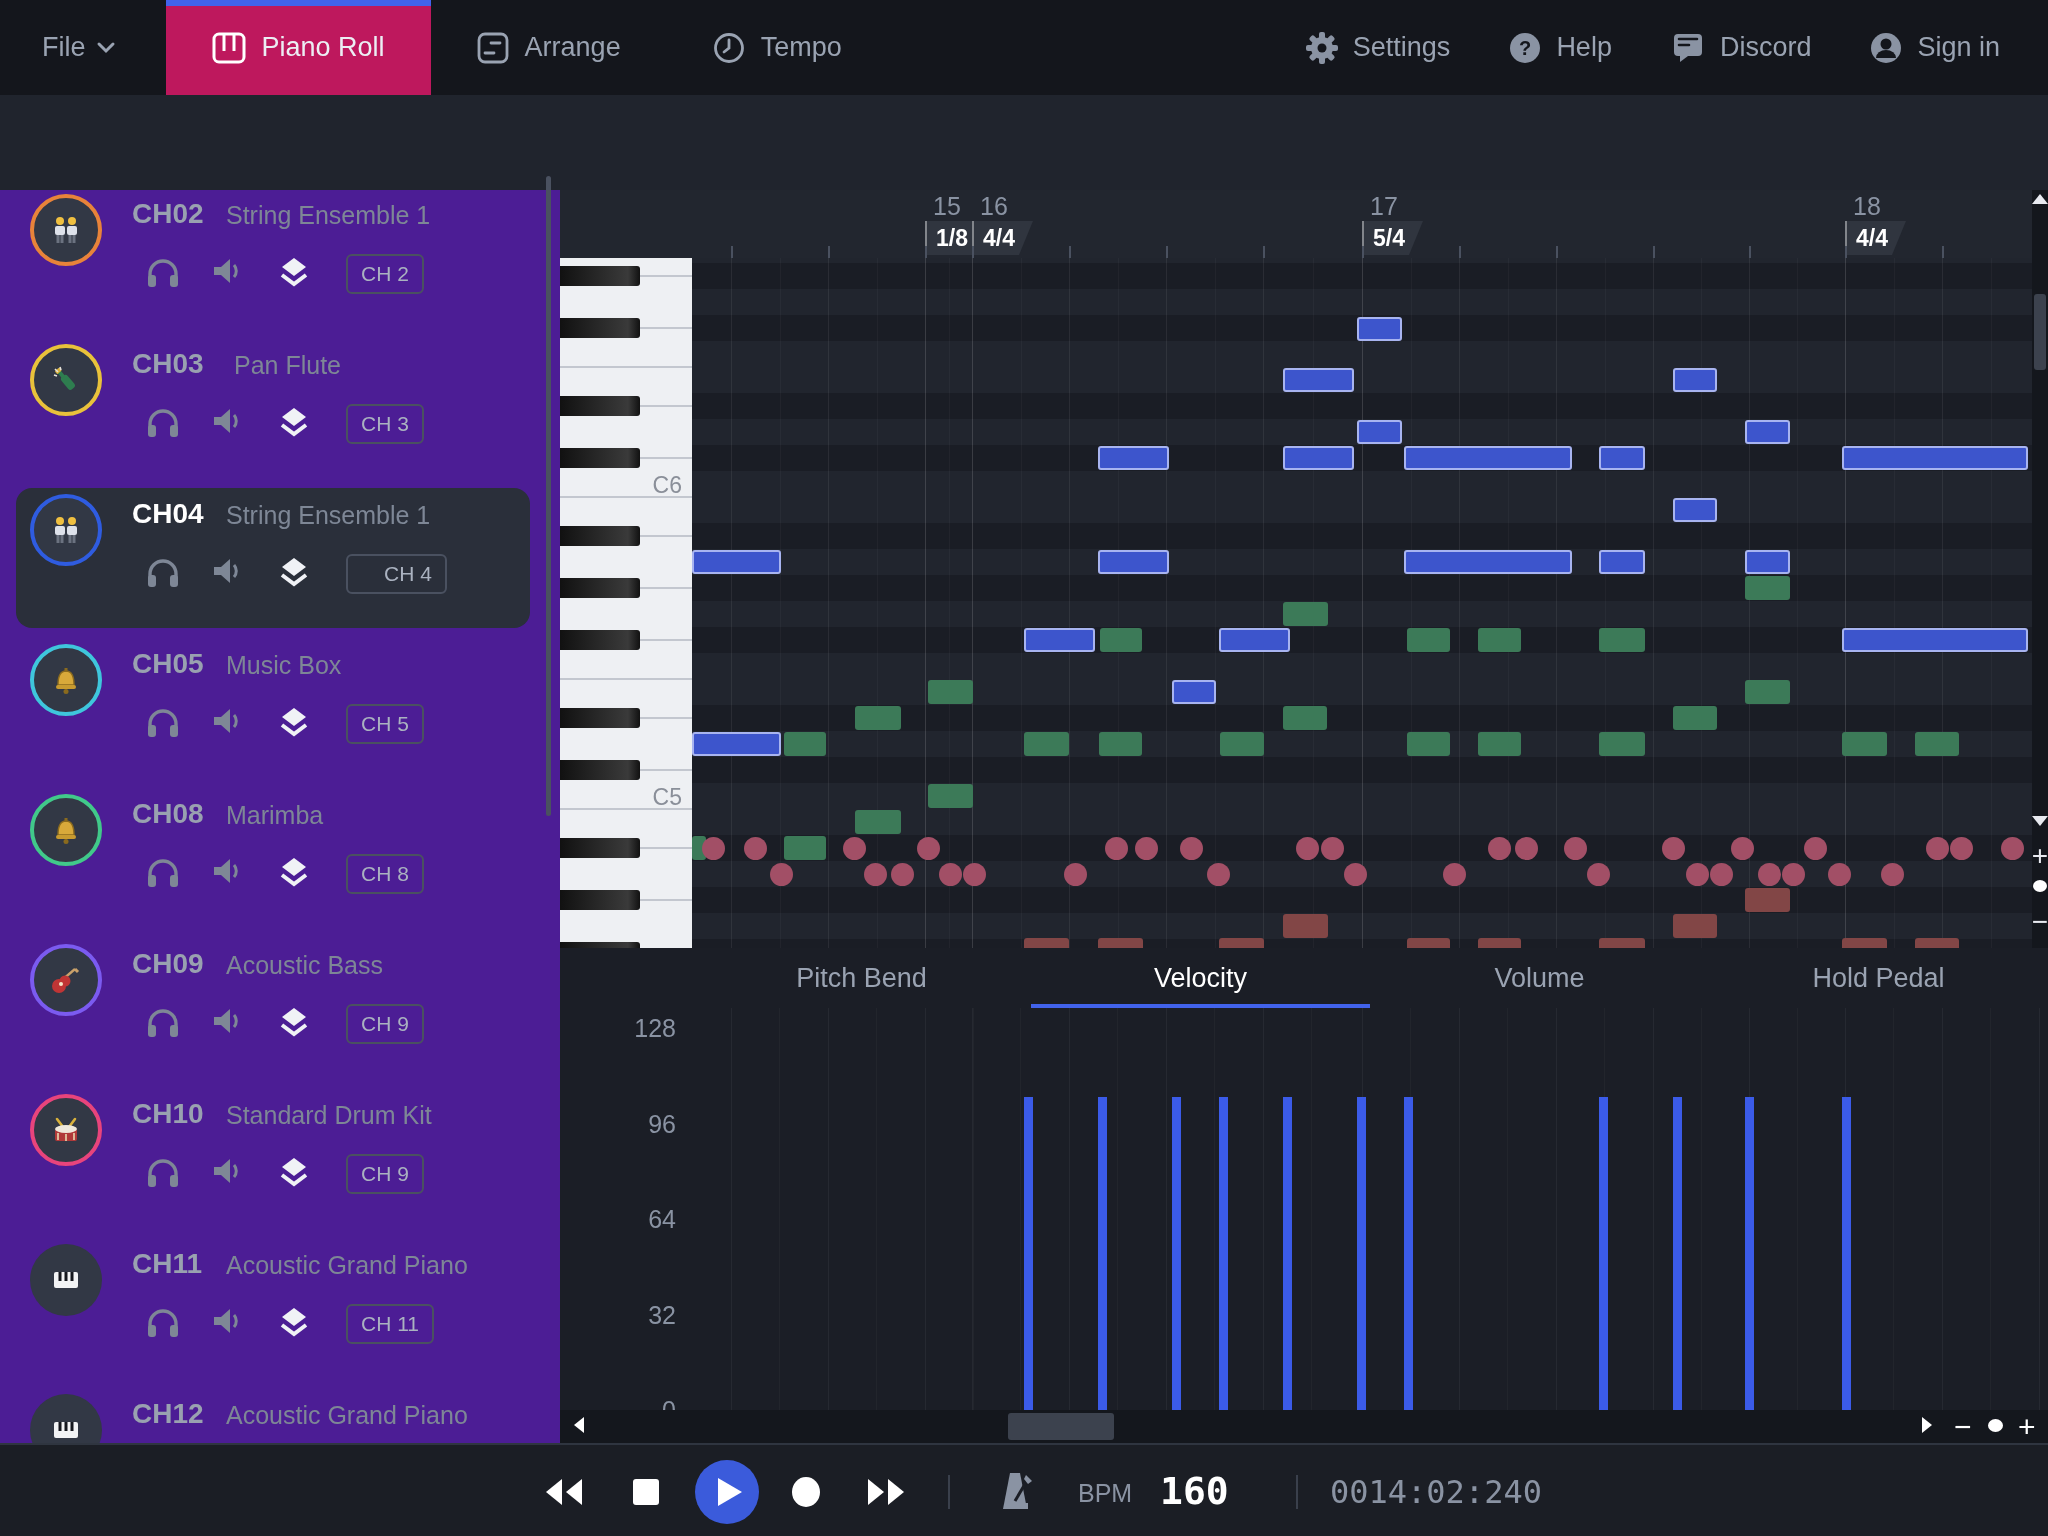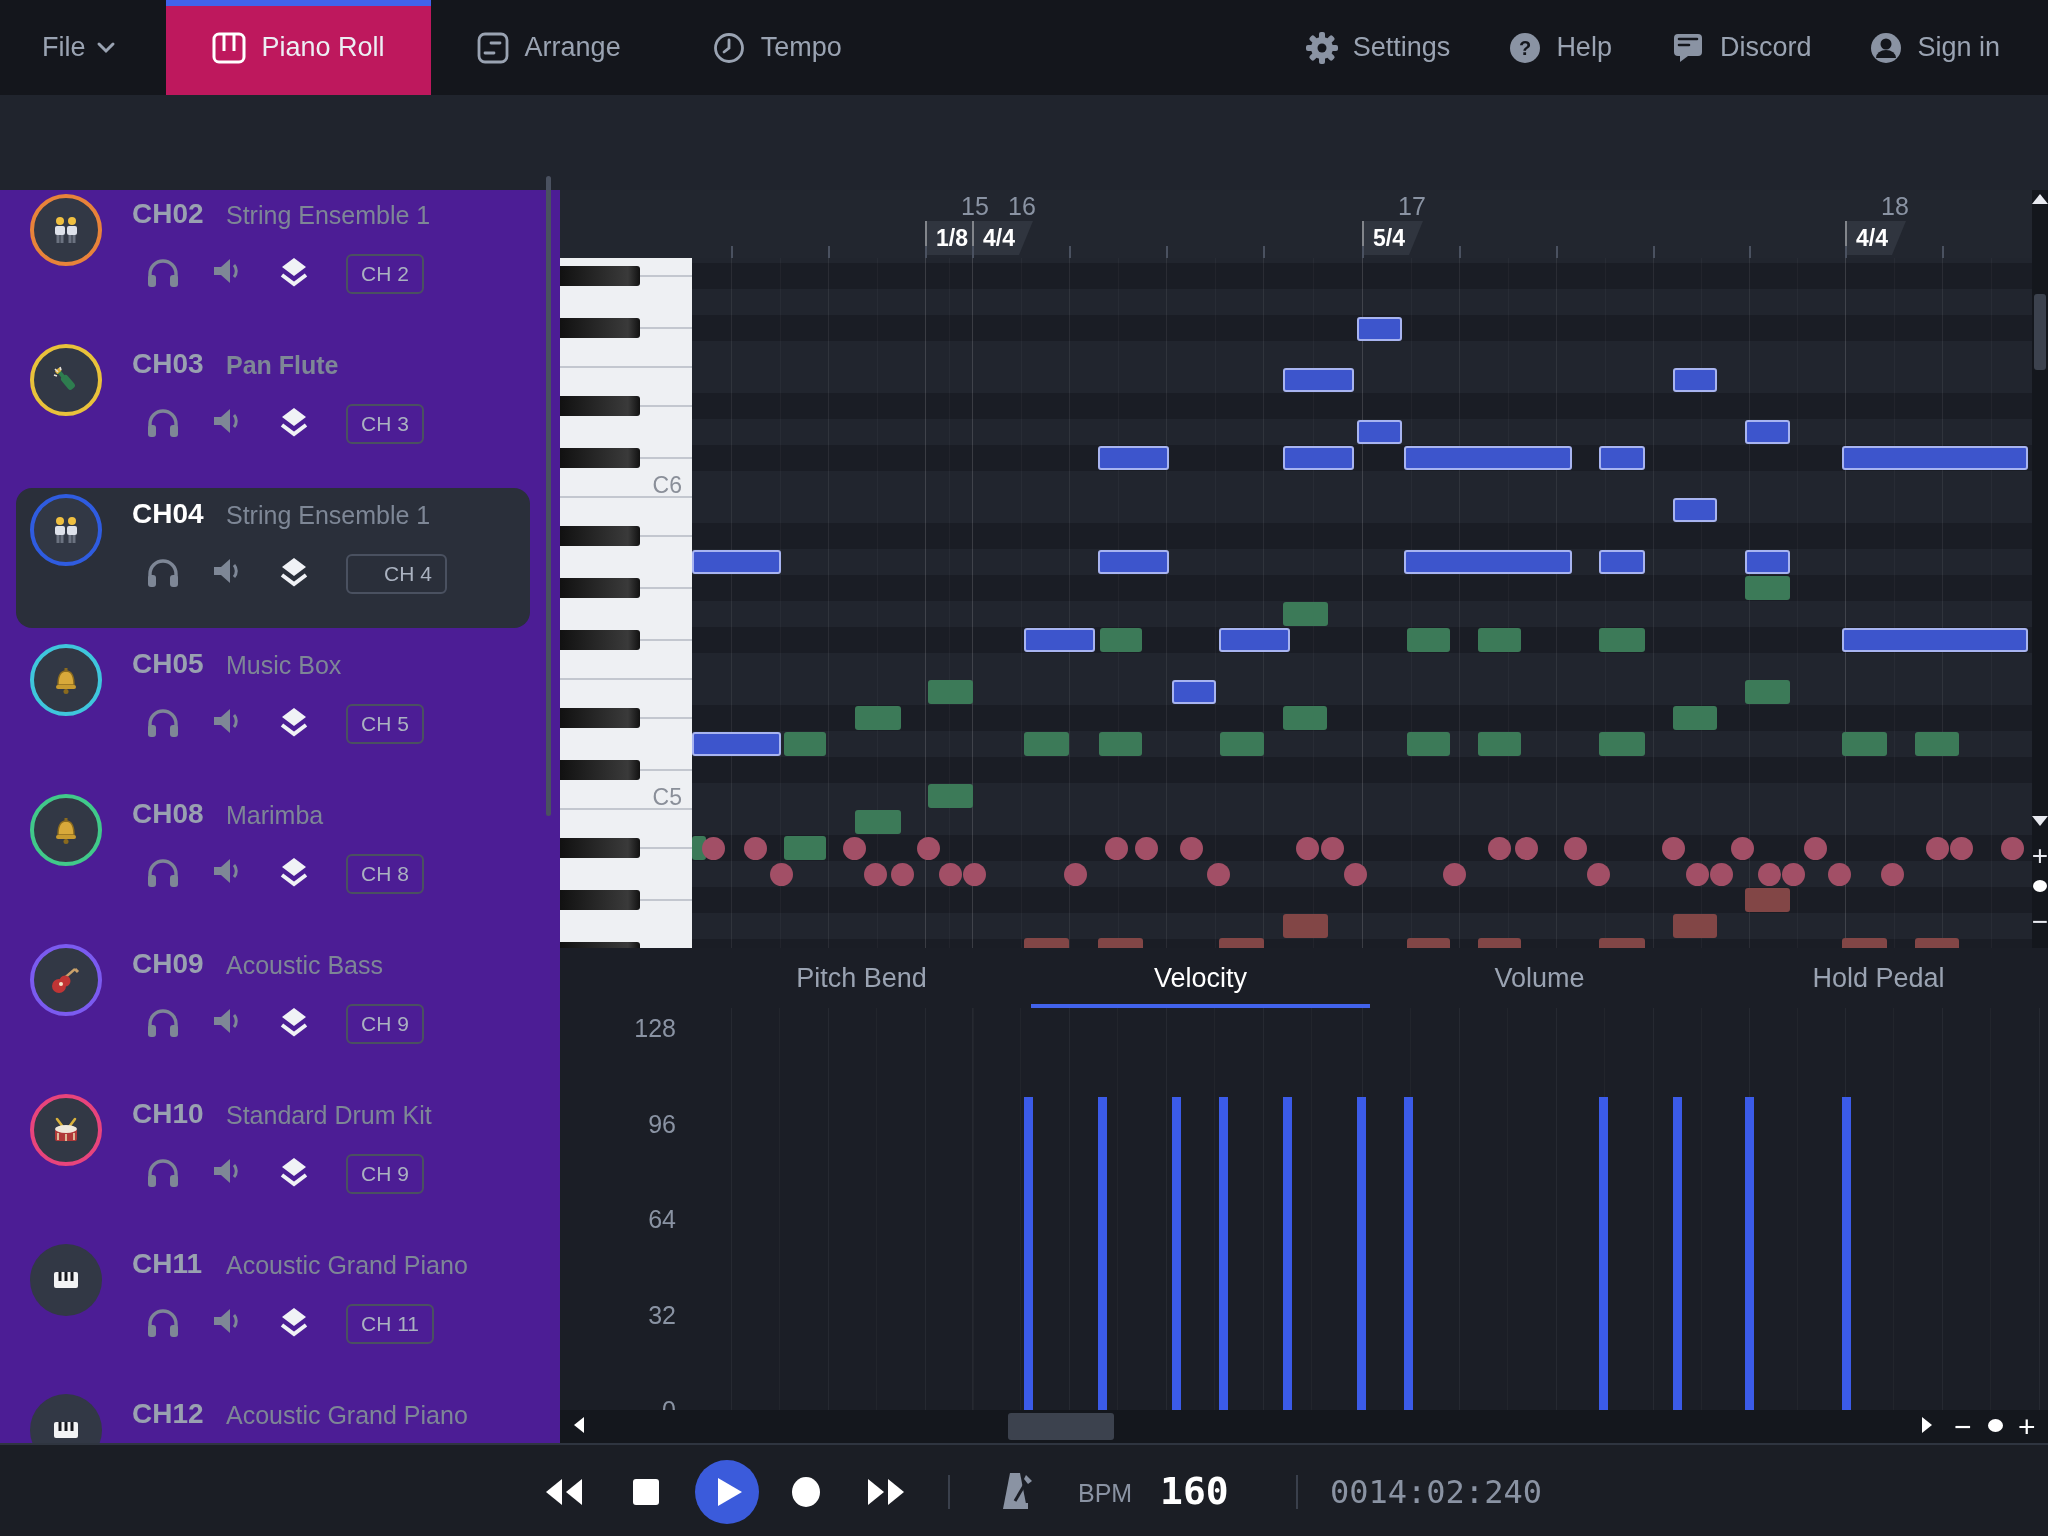--- a/index.html
+++ b/index.html
@@ -39,21 +39,21 @@
   .avatar{position:absolute;left:14px;top:6px;width:64px;height:64px;border-radius:50%;background:#323845;display:flex;align-items:center;justify-content:center;border:4px solid transparent;}
   .chan-name{position:absolute;left:116px;top:10px;font-size:28px;font-weight:bold;color:#99a1b0;}
   .chan.selected .chan-name{color:#ffffff;}
   .chan-inst{position:absolute;top:13px;font-size:25px;color:#7e8796;white-space:nowrap;}
   .chan-ic{position:absolute;top:68px;color:#7e8796;cursor:pointer;}
   .chan-badge{position:absolute;top:66px;border:2px solid #4a5160;border-radius:6px;color:#aab2c0;font-size:21px;padding:6px 13px;}
   .side-scroll{left:546px;top:176px;width:5px;height:640px;background:#4a5160;border-radius:3px;}
   
   .roll{left:560px;top:190px;width:1488px;height:758px;background:#1a1d25;overflow:hidden;}
   .ruler{position:absolute;left:0;top:0;width:1488px;height:68px;background:#22262f;border-bottom:2px solid #3a404c;}
-  .measure-num{position:absolute;top:2px;font-size:25px;color:#8a93a3;margin-left:28px;}
+  .measure-num{position:absolute;top:2px;font-size:25px;color:#8a93a3;}
   .sig-tag{position:absolute;top:31px;height:34px;background:#30353f;color:#fff;font-weight:bold;font-size:23px;line-height:34px;padding:0 18px 0 9px;border-left:2px solid rgba(255,255,255,.4);clip-path:polygon(0 0,100% 0,calc(100% - 14px) 100%,0 100%);}
   .tick{position:absolute;bottom:0;width:2px;height:12px;background:#4a5160;}
   .keys{position:absolute;left:0;top:68px;width:132px;height:690px;background:#eef0f3;overflow:hidden;}
   .blackkey{position:absolute;left:0;width:80px;height:20px;background:linear-gradient(90deg,#111 0%,#3a3a3a 85%,#111 100%);border-radius:0 3px 3px 0;}
   .keyline{position:absolute;background:#c3c7cf;height:2px;}
   .octave-label{position:absolute;font-size:23px;color:#8a8f99;right:10px;}
   .grid{position:absolute;left:132px;top:68px;width:1356px;height:690px;overflow:hidden;}
   .grow{position:absolute;left:0;width:1356px;height:26px;}
   .note{position:absolute;height:24px;border-radius:3px;}
   .note.blue{background:#3d55cc;border:2px solid #a8b4f0;box-sizing:border-box;}
@@ -293,21 +293,21 @@
                 <g transform="rotate(-40 17 17)">
                   <rect x="13" y="12" width="8" height="16" rx="3" fill="#2e7d4f"></rect>
                   <rect x="15" y="5" width="4" height="8" fill="#2e7d4f"></rect>
                   <rect x="14" y="3" width="6" height="4" rx="1" fill="#d8b13c"></rect>
                 </g>
                 <path d="M6 6 l3 3 M5 12 l3 1 M11 4 l1 3" stroke="#e8e3da" stroke-width="1.6"></path>
               </svg>
             </span>
           </div>
           <span class="chan-name">CH03</span>
-          <span class="chan-inst" style="left: 210px; font-weight: bold;">Pan Flute</span>
+          <span class="chan-inst" style="left: 218px;">Pan Flute</span>
           <span class="chan-ic" style="color: rgb(126, 135, 150); display: inline-flex; left: 130px;">
             <svg width="34" height="32" viewBox="0 0 34 32">
               <path d="M4 22 v-4 a13 13 0 0 1 26 0 v4" fill="none" stroke="currentColor" stroke-width="3.4"></path>
               <rect x="2" y="19" width="8" height="12" rx="3" fill="currentColor"></rect>
               <rect x="24" y="19" width="8" height="12" rx="3" fill="currentColor"></rect>
             </svg>
           </span>
           <span class="chan-ic" style="color: rgb(126, 135, 150); display: inline-flex; left: 196px;">
             <svg width="32" height="30" viewBox="0 0 32 30">
               <path d="M2 11 h7 l9 -8 v24 l-9 -8 h-7 z" fill="currentColor"></path>

